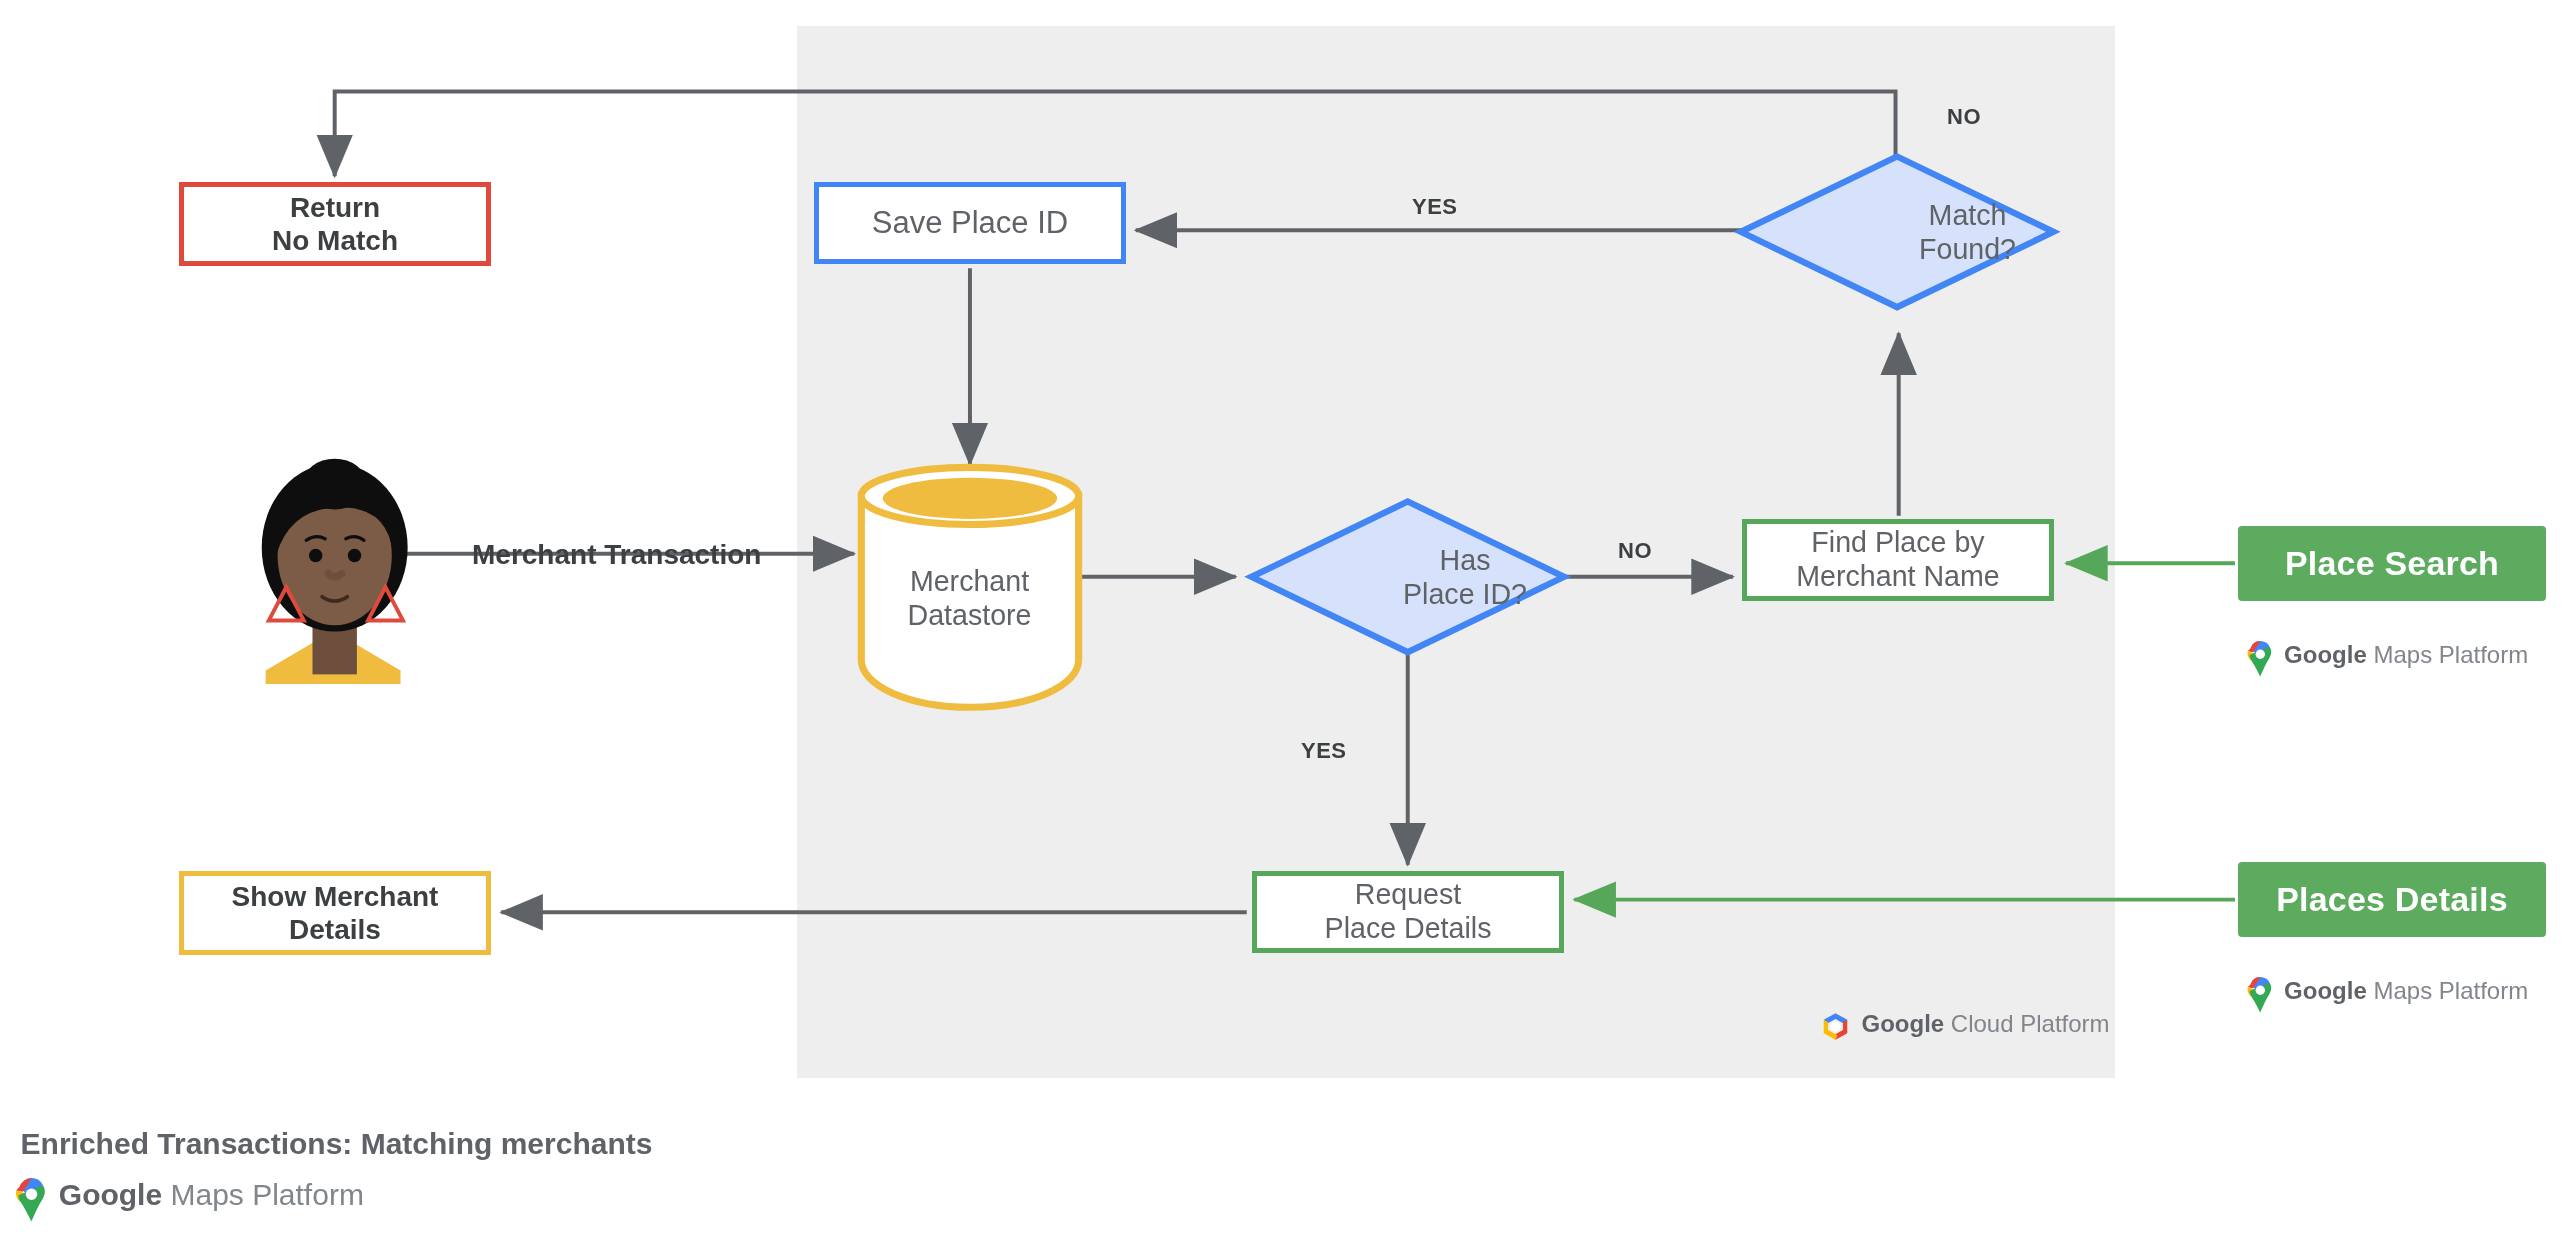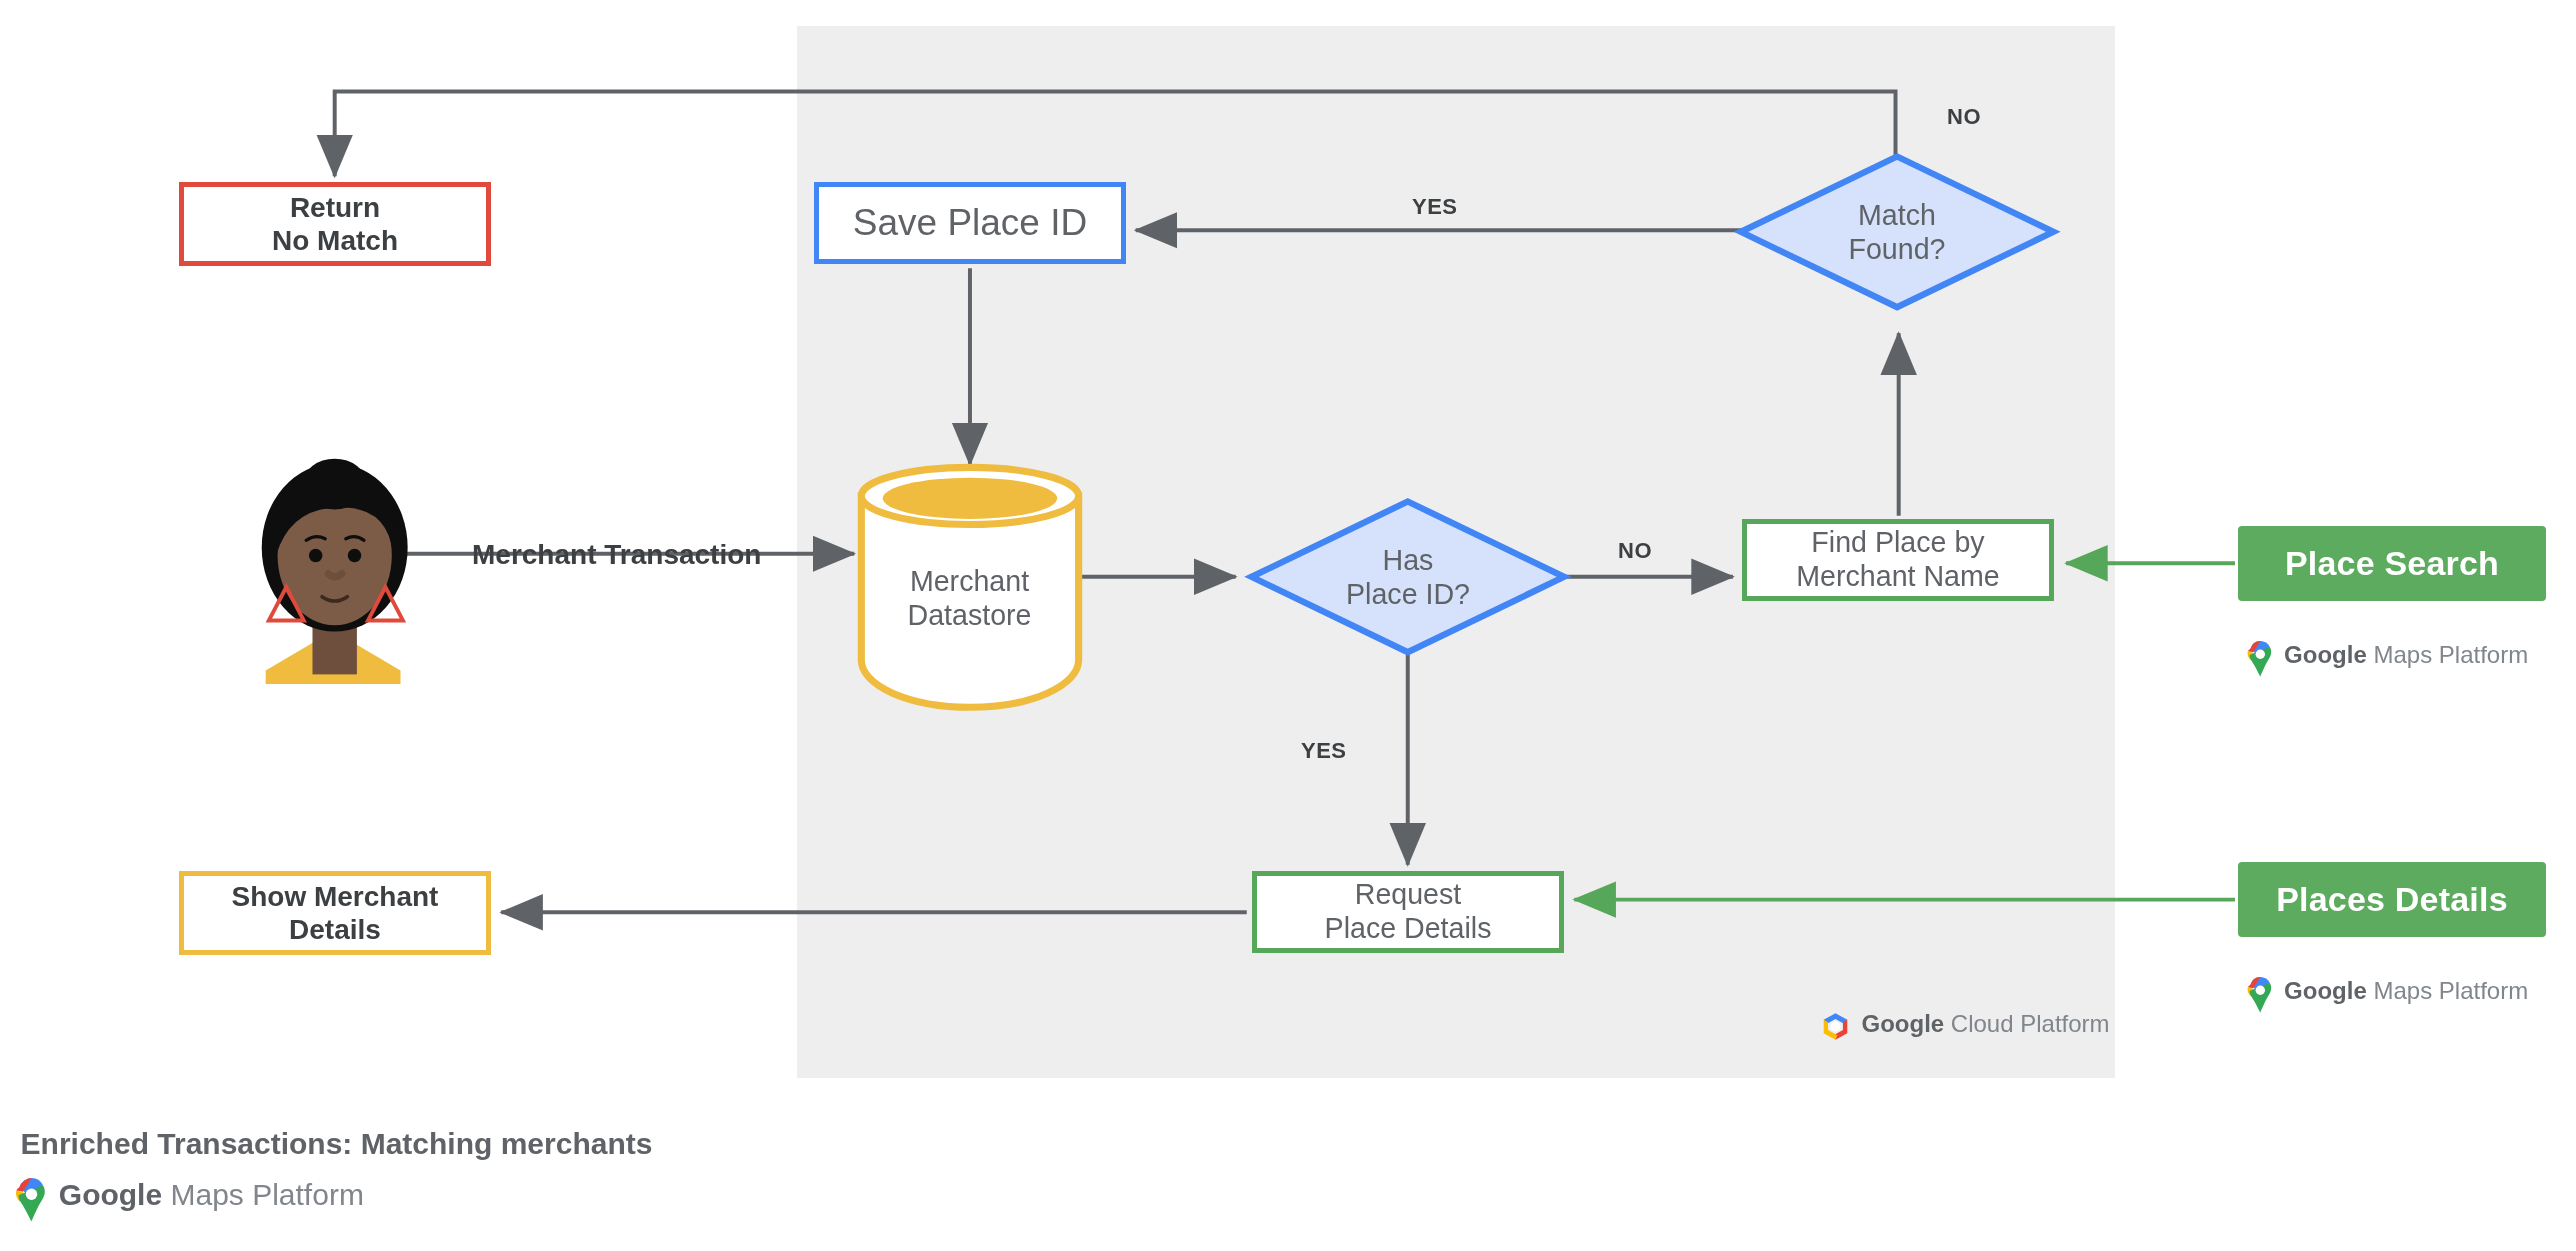--- a/index.html
+++ b/index.html
@@ -16,35 +16,35 @@
         background:#ffffff;line-height:1.18;}
   .node .lbl{display:block;}
 
   .n-return{left:179px;top:182px;width:312px;height:84px;border:5.6px solid #E04A3C;align-items:center;}
   .n-return .lbl{color:#3c4043;font-size:28px;font-weight:700;}
 
   .n-showmerch{left:179px;top:871px;width:312px;height:84px;border:5.6px solid #EFBC40;}
   .n-showmerch .lbl{color:#3c4043;font-size:28px;font-weight:700;}
 
   .n-save{left:814px;top:182px;width:312px;height:82px;border:5.6px solid #4285F4;}
-  .n-save .lbl{color:#5f6368;font-size:37px;font-weight:400;}
+  .n-save .lbl{color:#5f6368;font-size:31px;font-weight:400;}
 
   .n-find{left:1742px;top:519px;width:312px;height:82px;border:5.6px solid #57A75A;}
   .n-find .lbl{color:#5f6368;font-size:28.6px;font-weight:400;}
 
   .n-reqdet{left:1252px;top:871px;width:312px;height:82px;border:5.6px solid #57A75A;}
   .n-reqdet .lbl{color:#5f6368;font-size:28.6px;font-weight:400;}
 
   
   .chip{display:flex;align-items:center;justify-content:center;background:#5CAB5E;
         border-radius:4px;}
   .chip .lbl{color:#ffffff;font-size:34px;font-weight:700;letter-spacing:0.2px;}
   .c-placesearch{left:2238px;top:526px;width:308px;height:75px;}
   .c-placesdetails{left:2238px;top:862px;width:308px;height:75px;}
-  .dia-text{position:absolute;display:flex;align-items:center;justify-content:center;
+  .dia-text{position:absolute;display:flex;align-items:center;justify-content:flex-end;
             text-align:center;color:#5f6368;font-size:28.6px;line-height:1.18;}
 
   
   .tlabel{color:#3c4043;font-weight:700;white-space:nowrap;}
   .edge-lbl{color:#3c4043;font-size:22px;font-weight:700;letter-spacing:0.5px;}
 
   .t-merchtx{left:472px;top:539px;font-size:28px;}
   .l-yes-top{left:1412px;top:194px;}
   .l-no-top{left:1947px;top:104px;}
   .l-no-mid{left:1618px;top:538px;}

